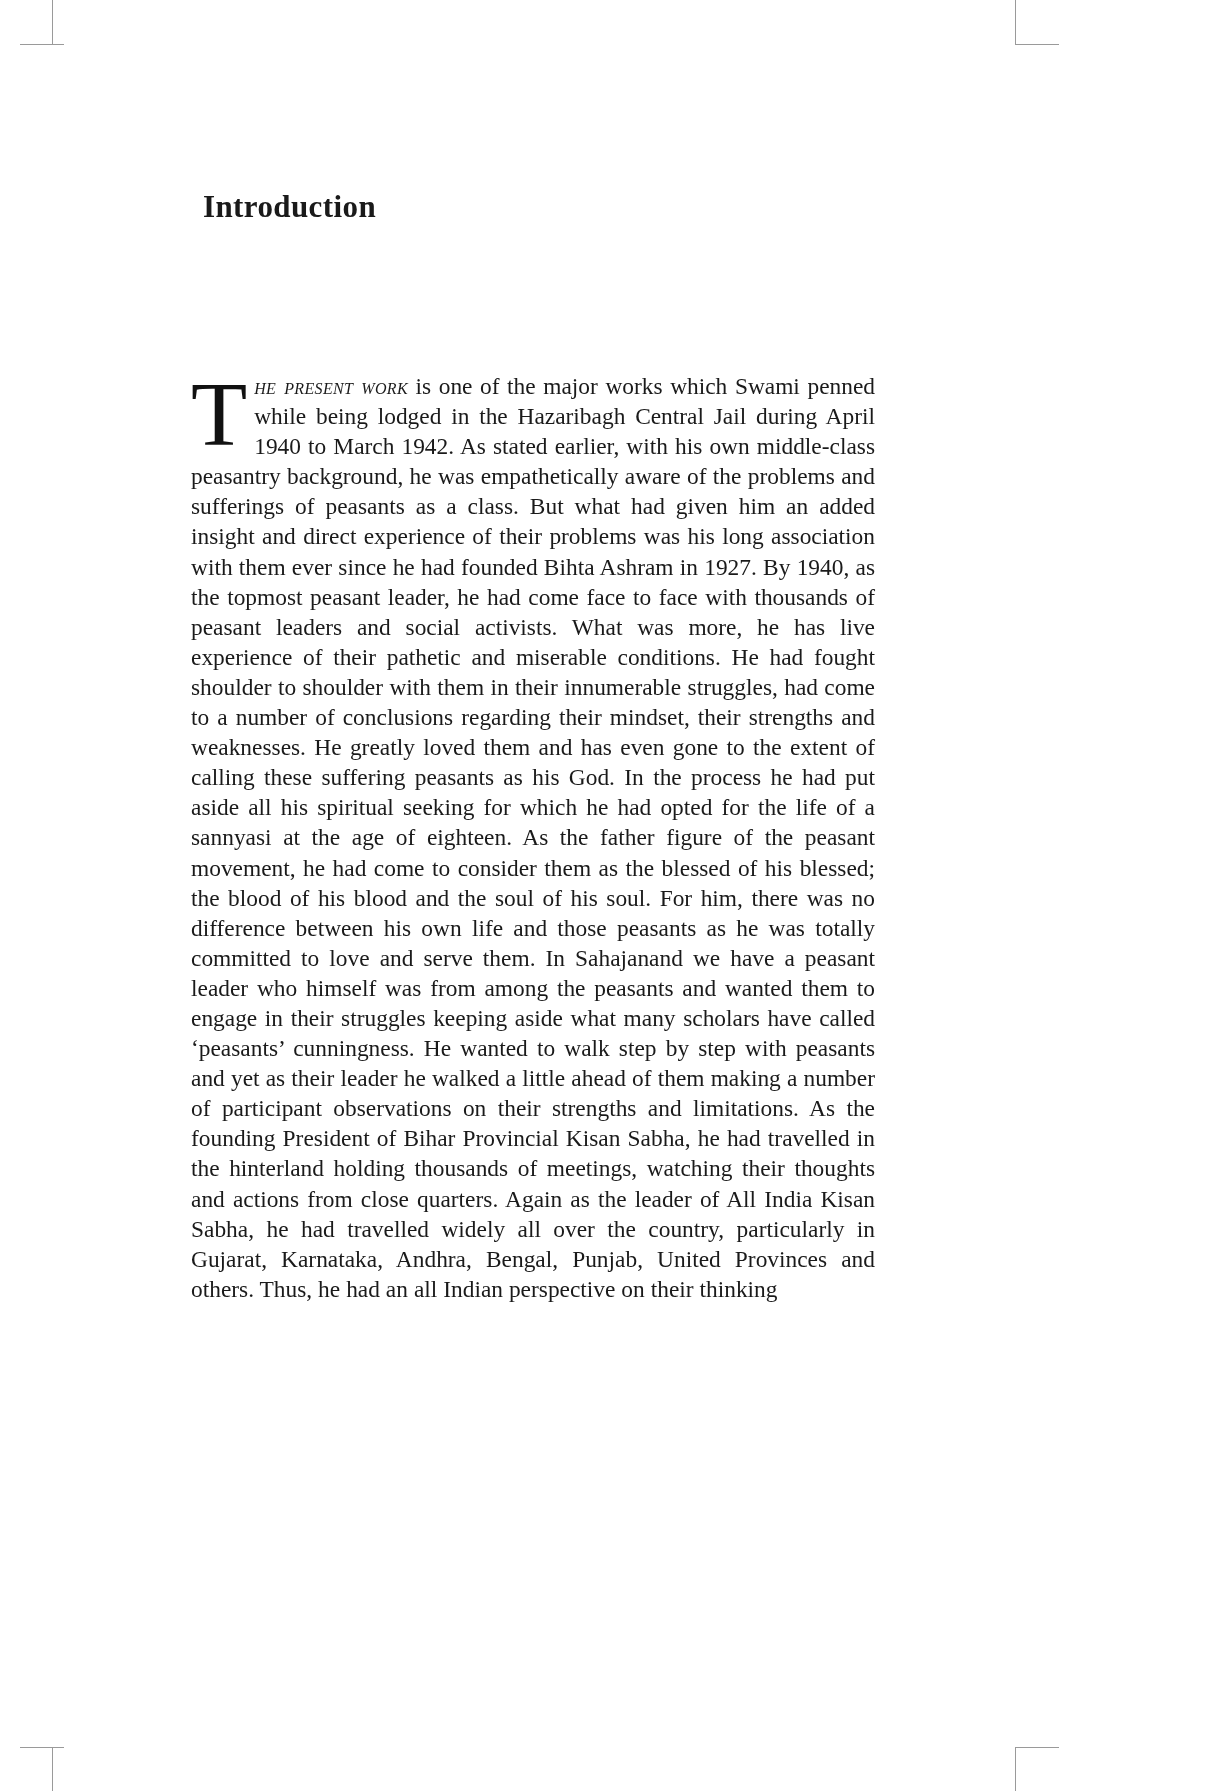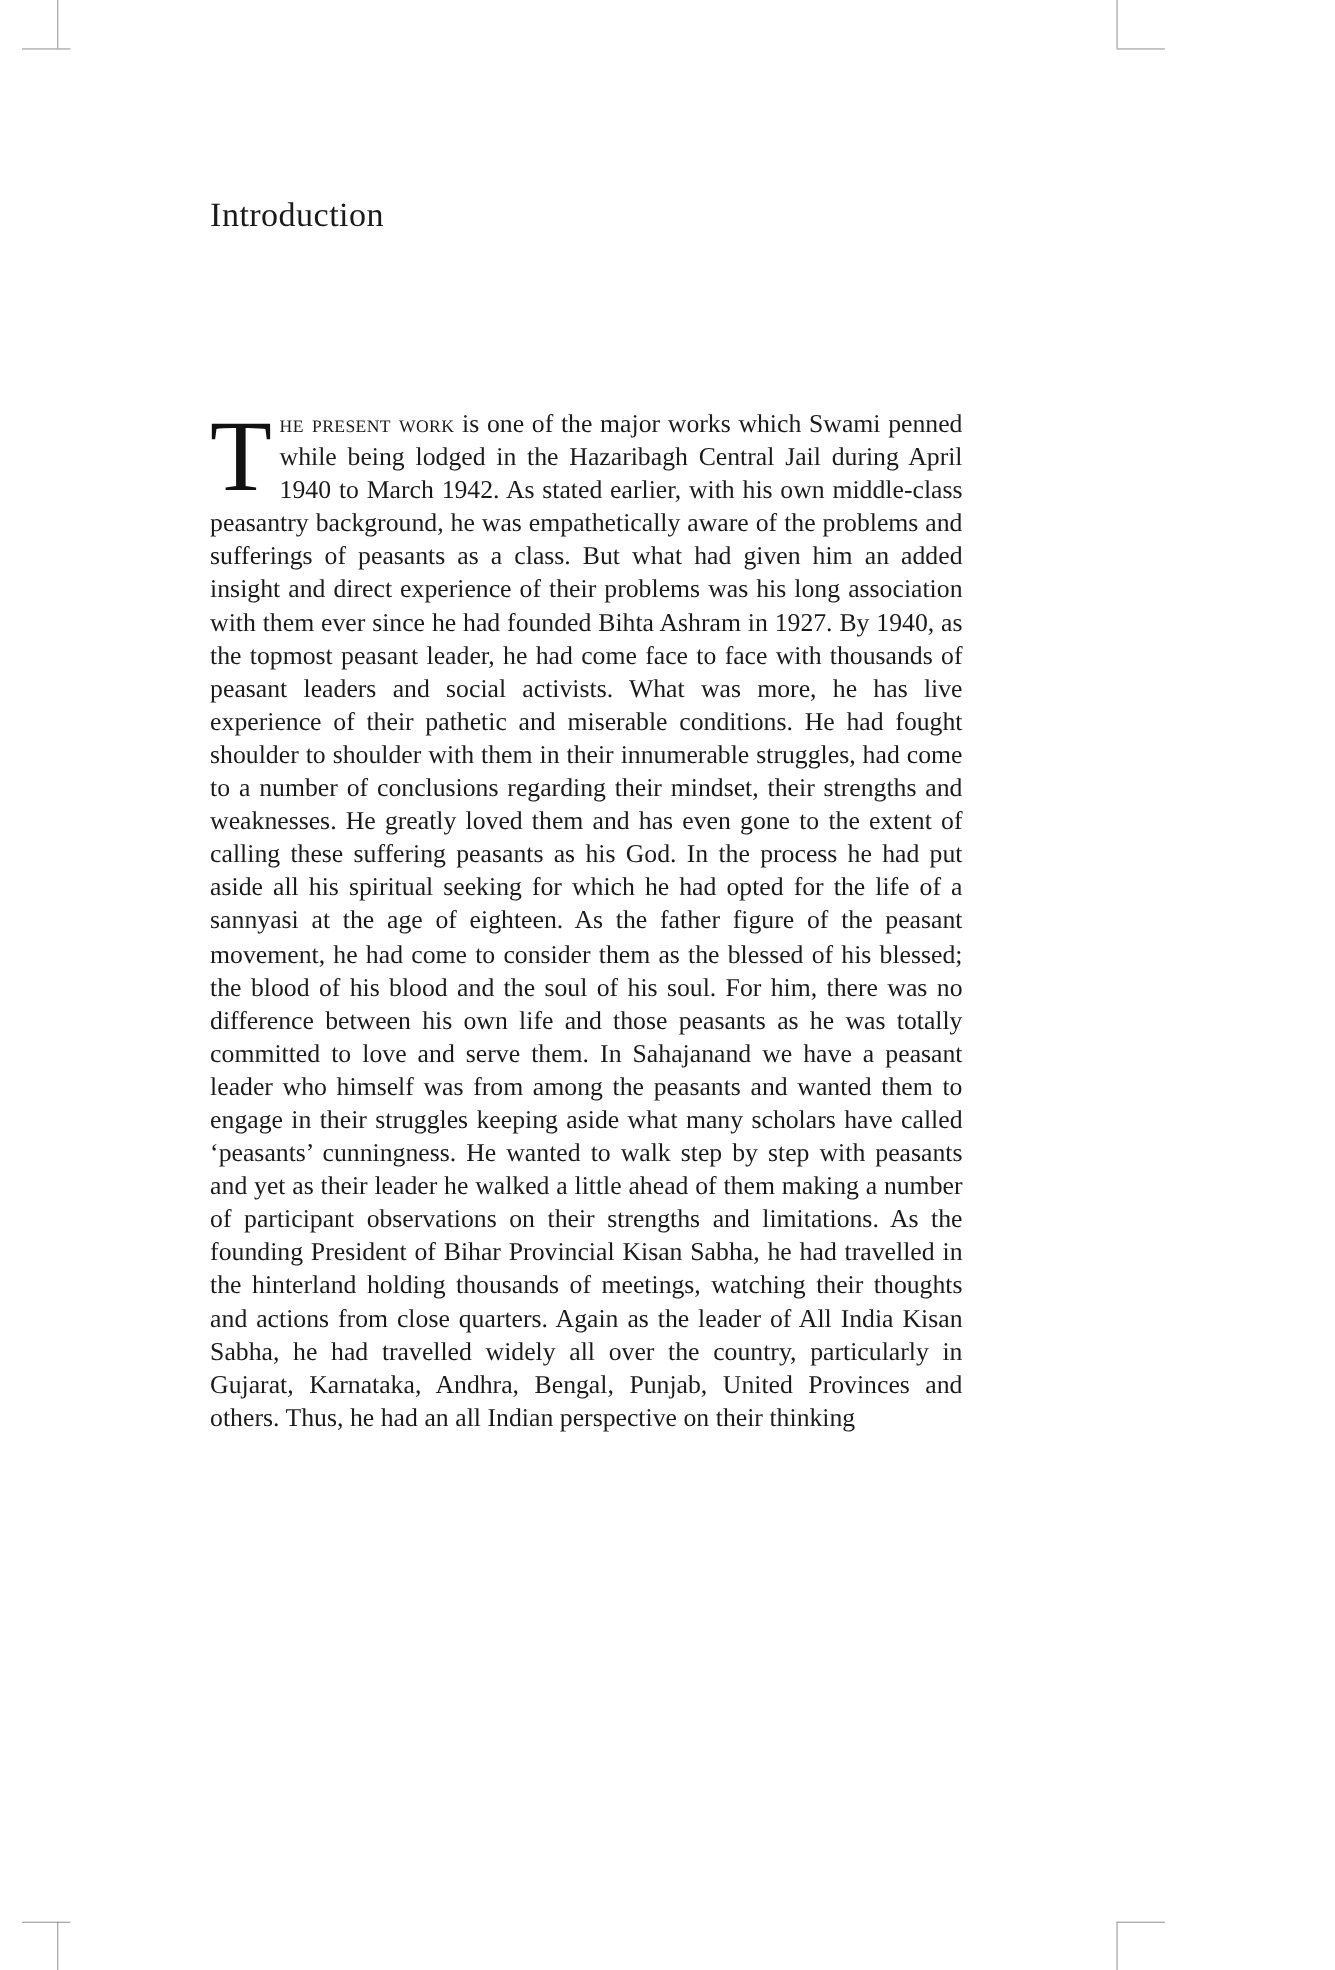--- a/index.html
+++ b/index.html
@@ -40,25 +40,25 @@
     top: 0;
     width: 684px;
     height: 1791px;
   }
 
   .chapter-title {
     position: absolute;
     top: 178px;
     left: 0;
     font-size: 31px;
-    font-weight: normal;
+    font-weight: bold;
     letter-spacing: 0.4px;
     color: #1a1a1a;
     line-height: 1.1;
-    margin: 0;
+    margin: 12px;
   }
 
   .body-block {
     position: absolute;
     top: 371px;
     left: 0;
     width: 684px;
   }
 
   .body-text {
@@ -80,20 +80,21 @@
     line-height: 74px;
     padding: 6px 5px 0 0;
     margin: 0 2px 0 0;
     font-weight: normal;
     color: #111111;
   }
 
   .smallcaps {
     font-variant: small-caps;
     letter-spacing: 0.35px;
+    font-style: italic;
   }
 </style>
 </head>
 <body>
 
 <div class="crop v crop-tl-v"></div>
 <div class="crop h crop-tl-h"></div>
 <div class="crop v crop-tr-v"></div>
 <div class="crop h crop-tr-h"></div>
 <div class="crop v crop-bl-v"></div>

